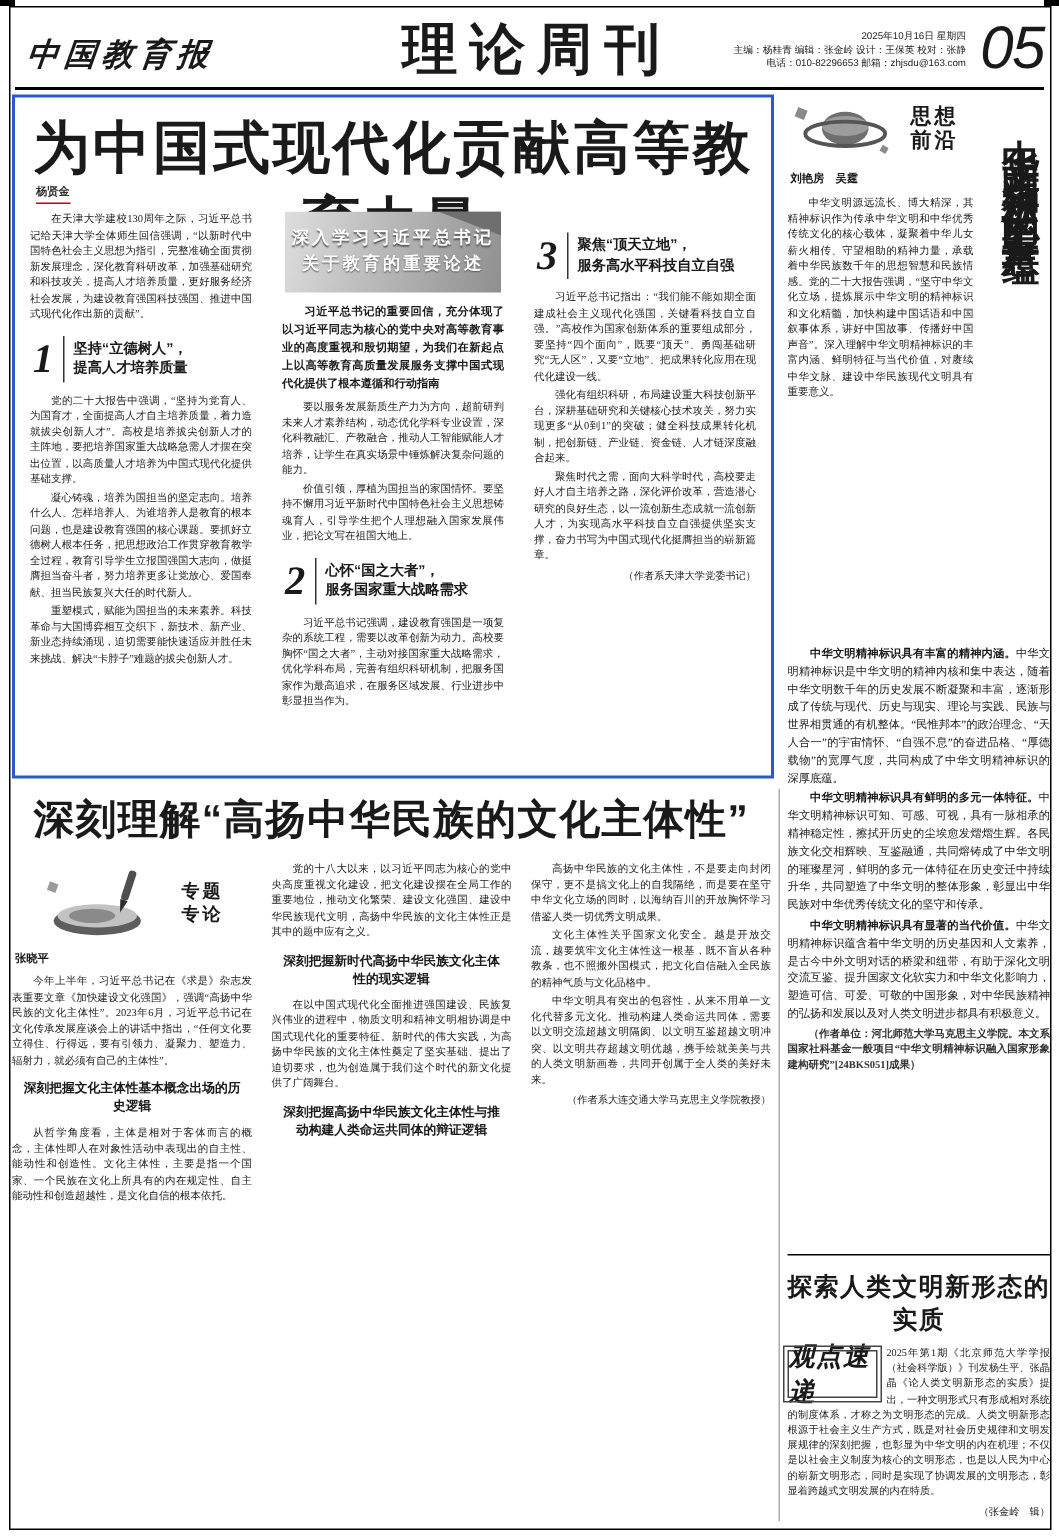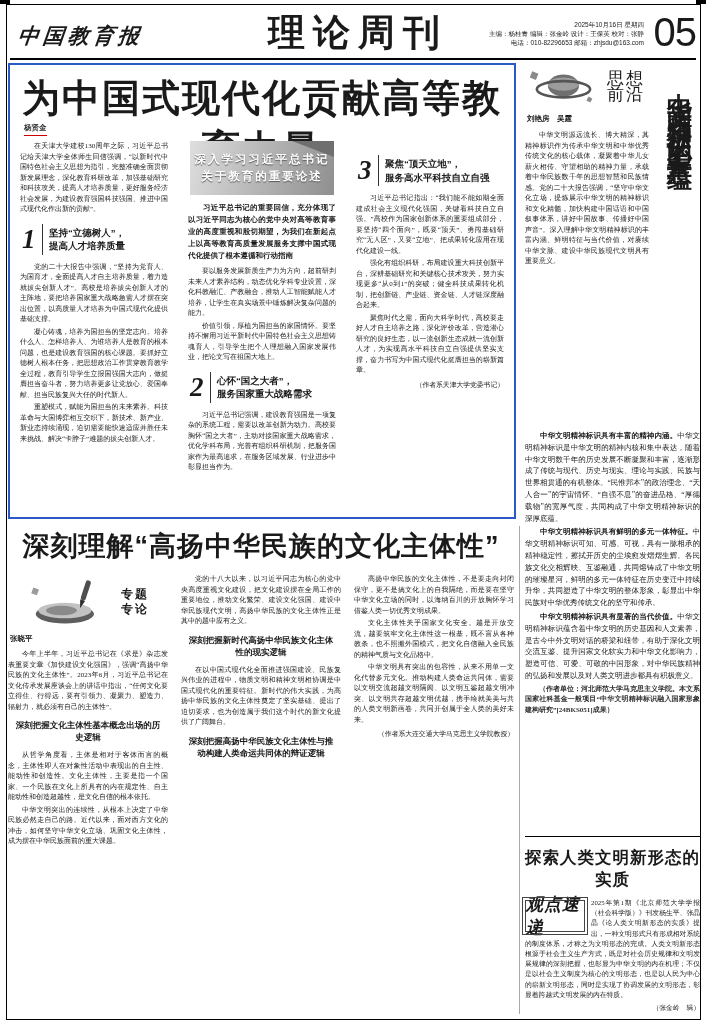--- a/index.html
+++ b/index.html
@@ -11,21 +11,21 @@
 
   
   .hdr{position:absolute;left:10px;top:8px;width:686px;height:50px;border-bottom:2.5px solid #000;}
   .masthead{position:absolute;left:8px;top:14px;font-style:italic;font-weight:700;
             font-size:21px;letter-spacing:4px;transform:skewX(-6deg);}
   .weekly{position:absolute;left:233px;top:0px;width:230px;text-align:center;
           font-size:37px;font-weight:700;letter-spacing:8px;}
   .hdr-info{position:absolute;right:52px;top:12px;width:220px;text-align:right;
             font-family:"Liberation Sans",sans-serif;font-size:6.5px;line-height:9px;color:#222;}
   .pagenum{position:absolute;right:0px;top:2px;font-family:"Liberation Sans",sans-serif;
-           font-size:40px;font-weight:500;letter-spacing:-1px;}
+           font-size:40px;font-weight:500;letter-spacing:-1px;font-style:italic;}
 
   
   .para{margin:0 0 2px 0;font-size:7px;line-height:10.5px;text-align:justify;text-indent:2em;}
   .para b{font-family:"Liberation Sans",sans-serif;}
   .credit{font-size:6.8px;line-height:10px;text-align:right;margin-top:4px;}
 
   
   .main-box{position:absolute;left:8px;top:63px;width:504px;height:452px;
             border:2px solid #2b59c8;background:#fff;}
   .m-head{position:absolute;left:0;top:8px;width:100%;text-align:center;
@@ -59,21 +59,21 @@
   .icon-label{font-weight:700;font-size:12px;line-height:15px;letter-spacing:2px;
               text-align:center;}
   .byline{font-size:7.5px;font-weight:700;margin:2px 0 5px 2px;}
   .subhead{font-family:"Liberation Sans",sans-serif;font-weight:700;font-size:8.5px;
            line-height:12px;text-align:center;margin:7px 6px;}
   .vrule{position:absolute;left:519px;top:526px;height:488px;border-left:1px solid #aaa;}
 
   
   .sidebar{position:absolute;left:525px;top:64px;width:175px;height:950px;}
   .sb-top{display:flex;align-items:center;gap:8px;width:126px;margin-bottom:4px;}
-  .sb-label{font-weight:400;font-size:17px;line-height:16px;letter-spacing:2px;}
+  .sb-label{font-weight:700;font-size:14px;line-height:16px;letter-spacing:2px;}
   .sb-byline{width:126px;font-size:7.5px;font-weight:700;margin:2px 0 6px 2px;}
   .sb-narrow{width:124px;height:292px;overflow:hidden;}
   .v-title{position:absolute;right:0px;top:8px;height:388px;writing-mode:vertical-rl;
            text-orientation:upright;font-family:"Liberation Sans",sans-serif;font-weight:700;
            font-size:25px;letter-spacing:6px;line-height:40px;}
   .sb-wide{width:175px;height:396px;overflow:hidden;margin-top:8px;}
   .sb-wide .para{font-size:7.5px;line-height:11.8px;}
   .sb-credit{font-size:7px;line-height:10.5px;text-align:justify;text-indent:2em;font-weight:700;color:#333;}
 
   
@@ -184,21 +184,20 @@
             <div>专论</div>
           </div>
         </div>
         <div class="byline">张晓平</div>
         <div>
             <p class="para">今年上半年，习近平总书记在《求是》杂志发表重要文章《加快建设文化强国》，强调“高扬中华民族的文化主体性”。2023年6月，习近平总书记在文化传承发展座谈会上的讲话中指出，“任何文化要立得住、行得远，要有引领力、凝聚力、塑造力、辐射力，就必须有自己的主体性”。</p>
           </div>
         <div class="subhead">深刻把握文化主体性基本概念出场的历史逻辑</div>
         <div>
             <p class="para">从哲学角度看，主体是相对于客体而言的概念，主体性即人在对象性活动中表现出的自主性、能动性和创造性。文化主体性，主要是指一个国家、一个民族在文化上所具有的内在规定性、自主能动性和创造超越性，是文化自信的根本依托。</p>
-            <p class="para">中华文明突出的连续性，从根本上决定了中华民族必然走自己的路。近代以来，面对西方文化的冲击，如何坚守中华文化立场、巩固文化主体性，成为摆在中华民族面前的重大课题。</p>
           </div>
       </div>
 
       <div class="scol">
         <div>
             <p class="para">党的十八大以来，以习近平同志为核心的党中央高度重视文化建设，把文化建设摆在全局工作的重要地位，推动文化繁荣、建设文化强国、建设中华民族现代文明，高扬中华民族的文化主体性正是其中的题中应有之义。</p>
           </div>
         <div class="subhead">深刻把握新时代高扬中华民族文化主体性的现实逻辑</div>
         <div>
             <p class="para">在以中国式现代化全面推进强国建设、民族复兴伟业的进程中，物质文明和精神文明相协调是中国式现代化的重要特征。新时代的伟大实践，为高扬中华民族的文化主体性奠定了坚实基础、提出了迫切要求，也为创造属于我们这个时代的新文化提供了广阔舞台。</p>

